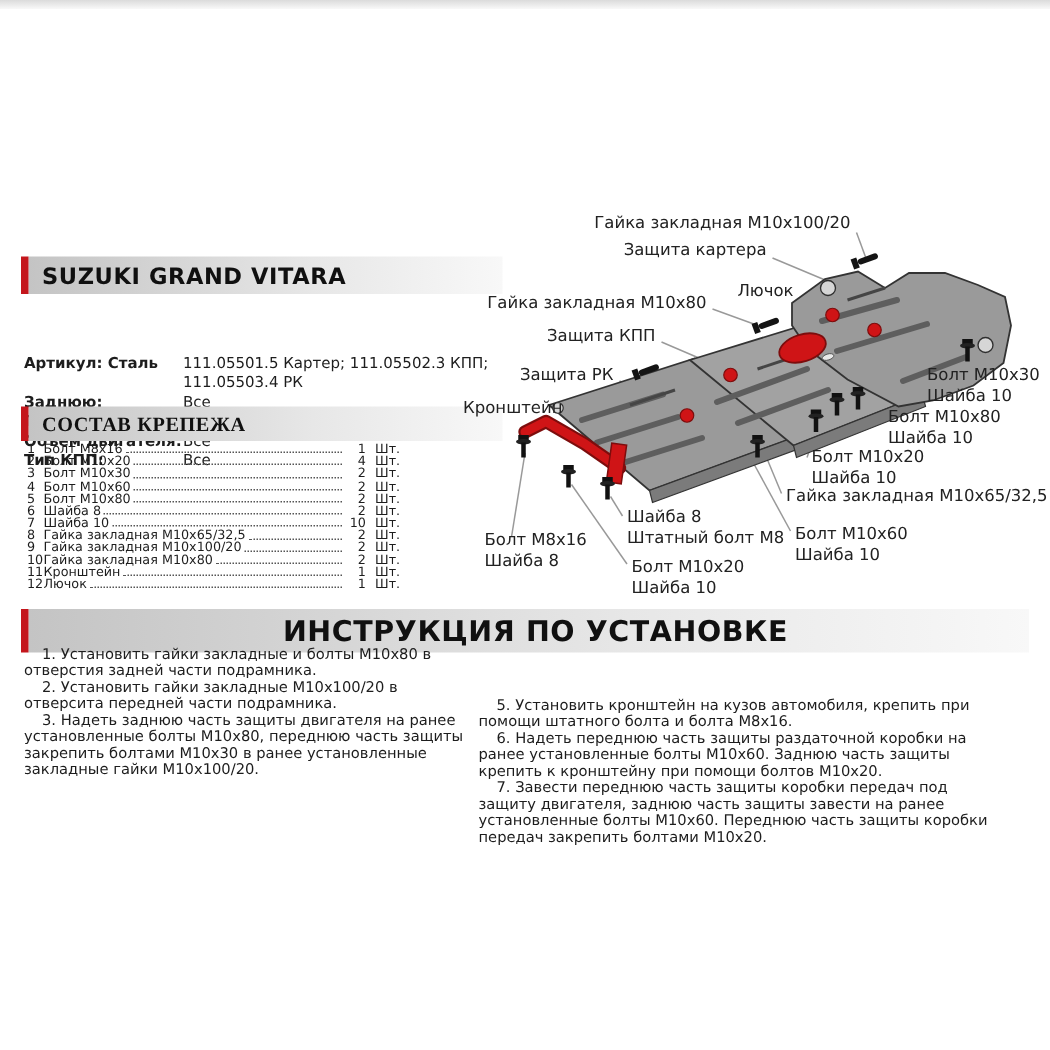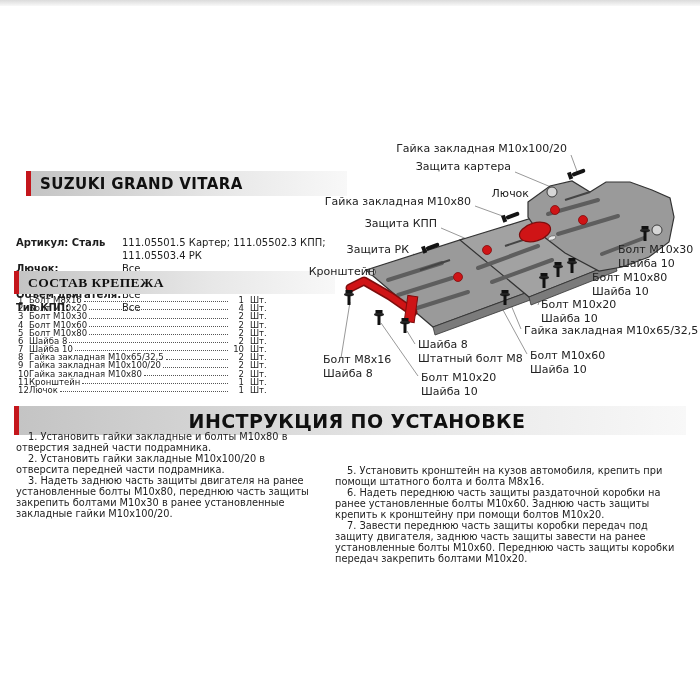--- a/index.html
+++ b/index.html
@@ -10,38 +10,38 @@
   .scan-edge { position:absolute; left:0; top:0; width:700px; height:6px;
     background:linear-gradient(180deg,#d2d2d2,#f7f7f7); opacity:.8; }
 
   .sec-head {
     position:absolute; box-sizing:border-box;
     background:linear-gradient(90deg,#c4c4c4 0%,#e7e7e7 60%,#f8f8f8 100%);
     border-left:5px solid #c4161c;
     font-weight:bold; color:#101010; letter-spacing:.4px;
     padding:4px 0 3px 9px;
   }
-  #suzuki-header { left:26px; top:171px; width:321px; font-size:15px; }
+  #suzuki-header { left:14px; top:171px; width:321px; font-size:15px; }
   #hardware-header { left:14px; top:271px; width:321px; font-size:13.5px;font-family:Liberation Serif, serif; }
   #instr-header { left:14px; top:406px; width:672px; font-size:19px;text-align:center; }
 
   #specs { position:absolute; left:16px; top:199px; width:320px; font-size:10px; line-height:13px;margin-top:37px; }
   .spec-row { display:flex; }
   .s-label { width:106px; font-weight:bold; flex:none; }
   .s-value { flex:1; }
 
   #parts { position:absolute; left:18px; top:296px; width:252px; font-size:8.5px; }
   .part-row { display:flex; align-items:flex-end; height:8.2px; line-height:8.2px; white-space:nowrap; }
   .p-num { width:11px; flex:none; }
   .p-name { flex:none; }
   .p-dots { flex:1; border-bottom:1px dotted #555; margin:0 2px 2px 2px; min-width:8px; }
   .p-qty { width:14px; flex:none; text-align:right; }
   .p-unit { width:20px; flex:none; margin-left:6px; }
 
-  #instructions { position:absolute; left:16px; top:431px; width:676px; display:flex; gap:16px;
+  #instructions { position:absolute; left:16px; top:431px; width:676px; display:flex; 
     font-size:9.8px; line-height:11px; }
   .instr-col-left { width:303px; flex:none; }
   .instr-col-right { width:352px; flex:none;margin-top:34px; }
   #instructions p { margin:0; text-indent:12px; }
 
   #diagram { position:absolute; left:300px; top:118px; }
   svg text { font-family:"DejaVu Sans", sans-serif; font-size:11px; fill:#222222; }
 </style>
 </head>
 <body>
@@ -52,21 +52,21 @@
   <div class="sec-head" id="suzuki-header">
     <span>SUZUKI GRAND VITARA</span>
   </div>
 
   <div id="specs">
     <div class="spec-row">
       <span class="s-label">Артикул: Сталь</span>
       <span class="s-value">111.05501.5 Картер; 111.05502.3 КПП; 111.05503.4 РК</span>
     </div>
     <div class="spec-row">
-      <span class="s-label">Лючок:</span>
+      <span class="s-label">Заднюю:</span>
       <span class="s-value">Все</span>
     </div>
     <div class="spec-row">
       <span class="s-label">Год выпуска:</span>
       <span class="s-value">2005-</span>
     </div>
     <div class="spec-row">
       <span class="s-label">Объем двигателя:</span>
       <span class="s-value">Все</span>
     </div>

